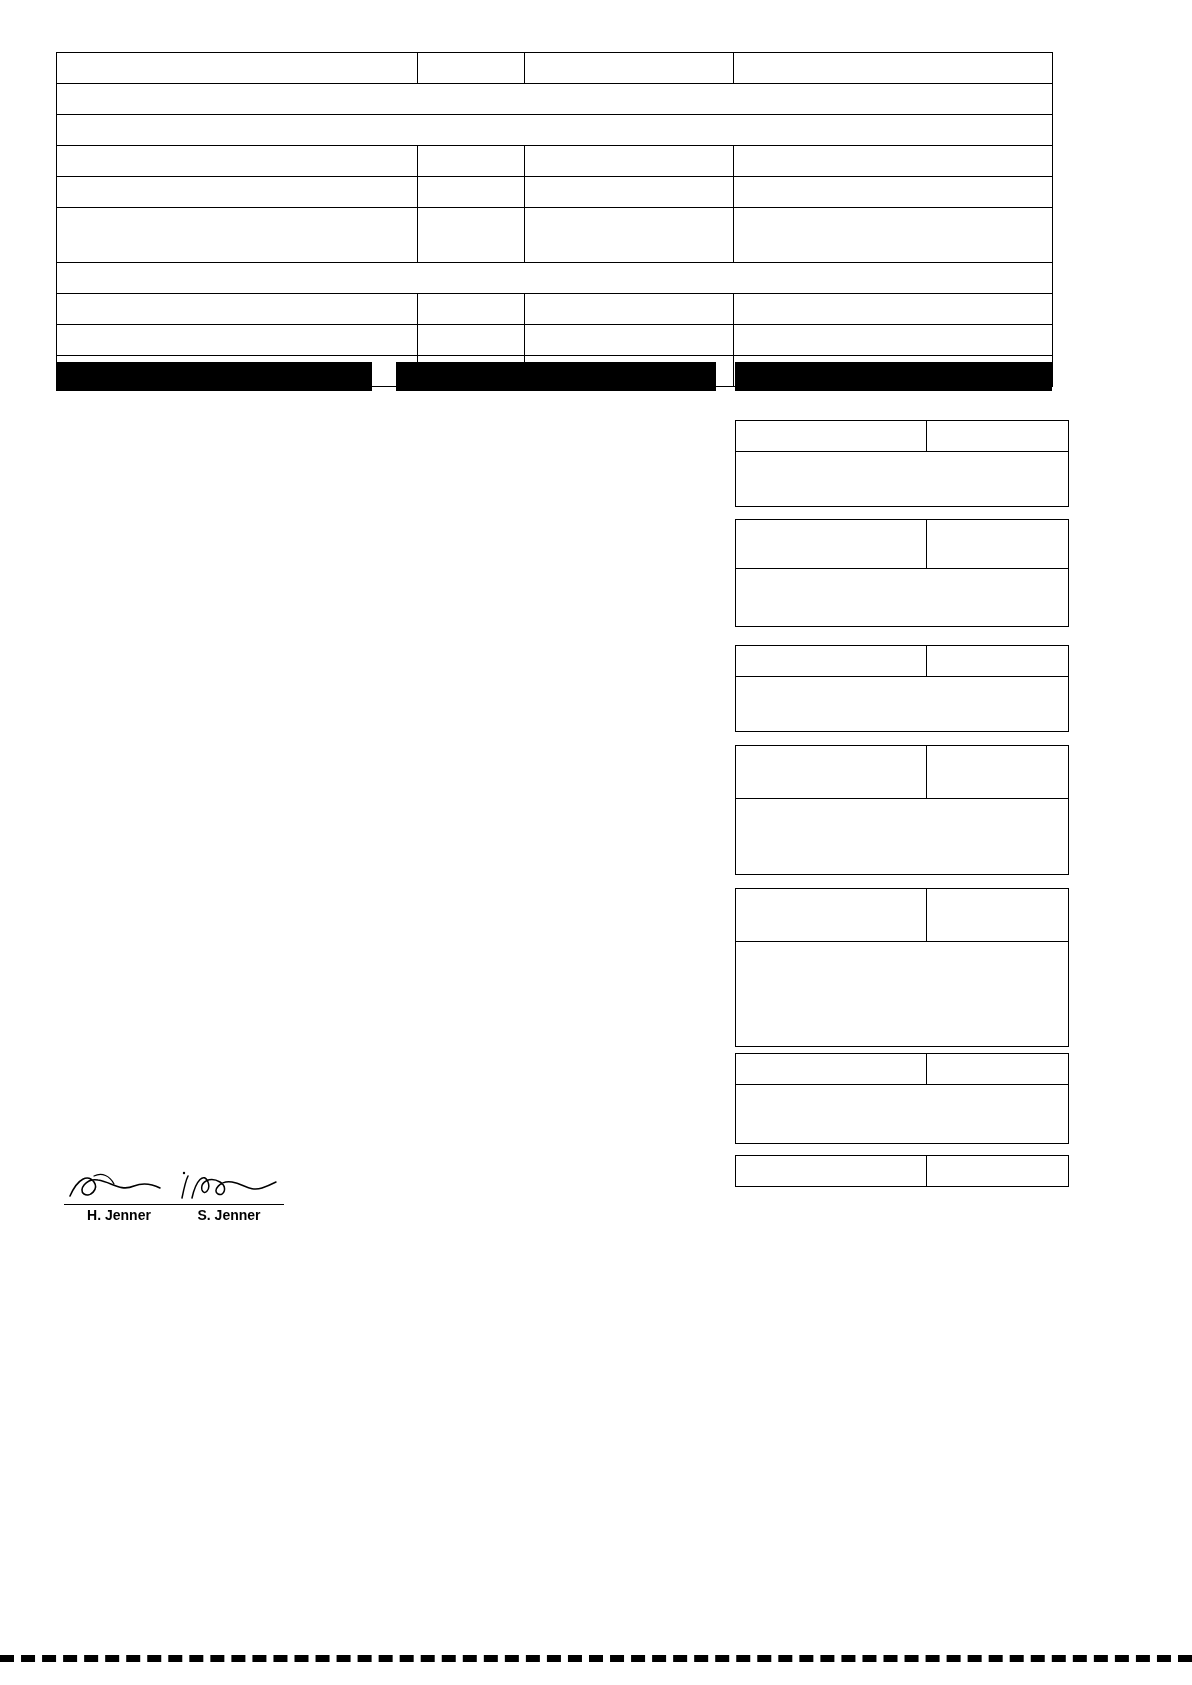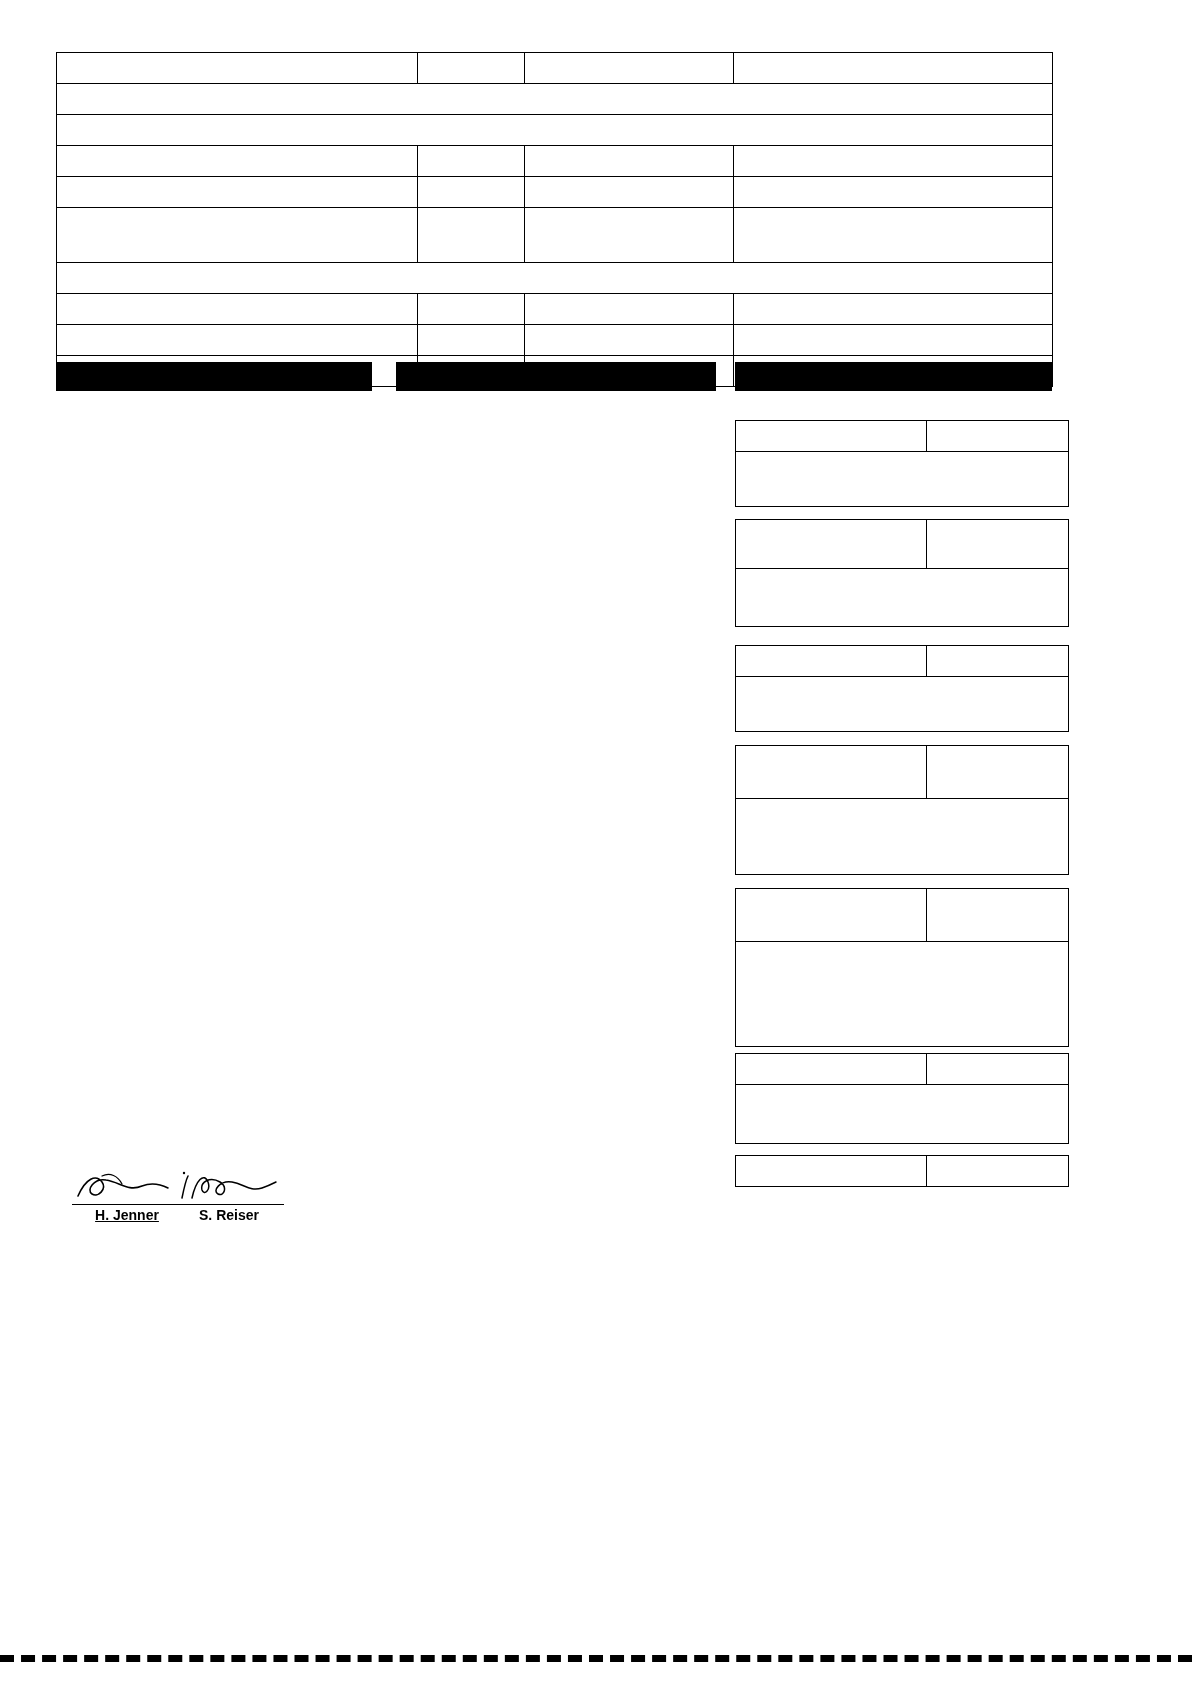--- a/index.html
+++ b/index.html
@@ -86,21 +86,21 @@
     position: absolute;
     left: 56px;
     top: 1170px;
     width: 260px;
     height: 60px;
   }
   .sig {
     position: absolute;
     text-align: center;
   }
-  .sig-1 { left: 16px;   top: 0px; width: 110px; text-decoration: underline; }
+  .sig-1 { left: 8px;   top: 0px; width: 110px; }
   .sig-2 { left: 118px; top: 0px; width: 110px; }
   .sig-name {
     font-size: 14px;
     font-weight: bold;
     padding-top: 2px;
     border-top: 1px solid #000000;
     display: block;
   }
   .sig-mark {
     display: block;
@@ -287,19 +287,19 @@
         <path d="M6 26 C14 8, 24 4, 30 12 C35 19, 26 28, 20 24 C14 20, 22 8, 34 10 C48 12, 56 22, 70 16 C80 12, 88 14, 96 18" fill="none" stroke="#000" stroke-width="1.6" stroke-linecap="round"></path>
         <path d="M30 6 C38 2, 46 6, 50 14" fill="none" stroke="#000" stroke-width="1.2" stroke-linecap="round"></path>
       </svg>
       <span class="sig-name">H. Jenner</span>
     </div>
     <div class="sig sig-2">
       <svg class="sig-mark" viewBox="0 0 110 34" aria-hidden="true">
         <path d="M8 28 C10 18, 12 10, 14 6 M18 28 C22 10, 30 2, 34 12 C37 20, 30 26, 28 20 C26 12, 36 6, 46 12 C54 17, 50 27, 44 24 C38 21, 46 10, 58 12 C70 14, 76 22, 88 18 C94 16, 98 14, 102 12" fill="none" stroke="#000" stroke-width="1.5" stroke-linecap="round"></path>
         <circle cx="10" cy="3" r="1.2" fill="#000"></circle>
       </svg>
-      <span class="sig-name">S. Reiser</span>
+      <span class="sig-name">S. Jenner</span>
     </div>
   </div>
 
   <div class="footer-rule"></div>
 
 </div>
 
 </body></html>

